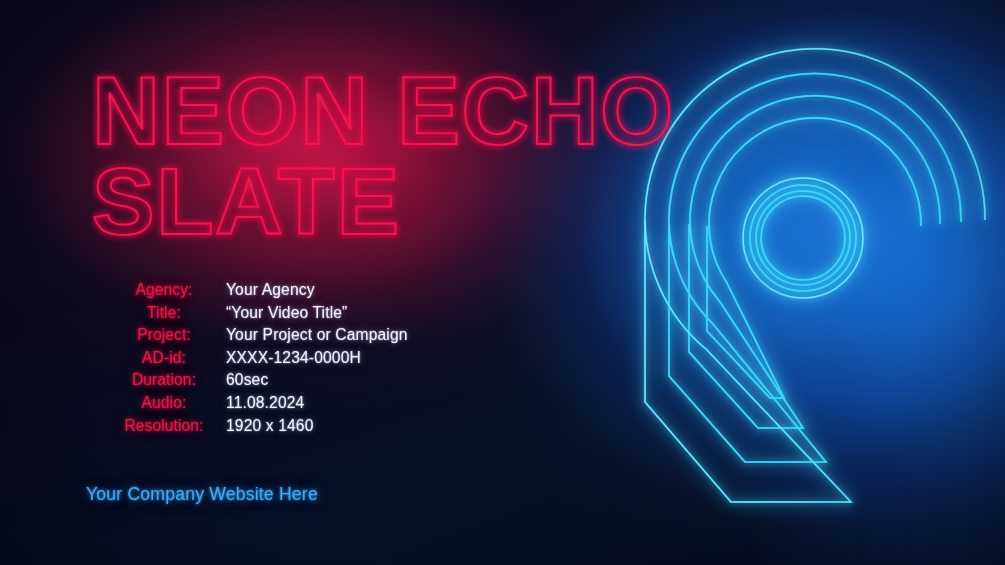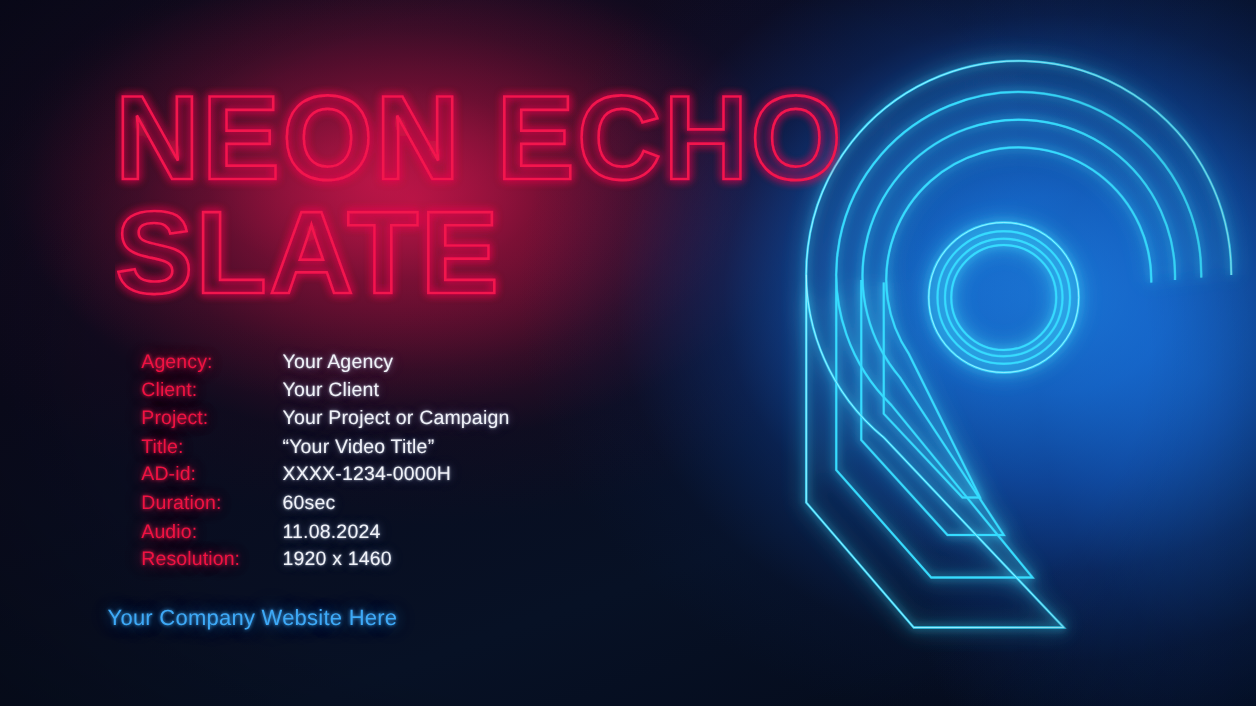--- a/index.html
+++ b/index.html
@@ -95,20 +95,21 @@
   .meta-label {
     width:102px;
     flex:0 0 102px;
     font-size:15.6px;
     letter-spacing:0.1px;
     color:#ef1242;
     text-shadow:
       0 0 3px rgba(255,30,80,0.85),
       0 0 9px rgba(240,20,70,0.55),
       0 0 18px rgba(220,14,60,0.30);
+    text-align: center;
   }
   .meta-value {
     font-size:15.6px;
     letter-spacing:0.15px;
     color:#f0f2f8;
     text-shadow:
       0 0 2px rgba(230,238,255,0.75),
       0 0 7px rgba(190,210,255,0.38),
       0 0 15px rgba(150,185,255,0.18);
     margin-left: 11px;
@@ -208,32 +209,28 @@
       </g>
     </svg>
   </div>
 
   <div id="meta">
     <div class="meta-row">
       <span class="meta-label">Agency:</span>
       <span class="meta-value">Your Agency</span>
     </div>
     <div class="meta-row">
-      <span class="meta-label">Client:</span>
-      <span class="meta-value">Your Client</span>
+      <span class="meta-label">Title:</span>
+      <span class="meta-value">“Your Video Title”</span>
     </div>
     <div class="meta-row">
       <span class="meta-label">Project:</span>
       <span class="meta-value">Your Project or Campaign</span>
     </div>
     <div class="meta-row">
-      <span class="meta-label">Title:</span>
-      <span class="meta-value">“Your Video Title”</span>
-    </div>
-    <div class="meta-row">
       <span class="meta-label">AD-id:</span>
       <span class="meta-value">XXXX-1234-0000H</span>
     </div>
     <div class="meta-row">
       <span class="meta-label">Duration:</span>
       <span class="meta-value">60sec</span>
     </div>
     <div class="meta-row">
       <span class="meta-label">Audio:</span>
       <span class="meta-value">11.08.2024</span>

